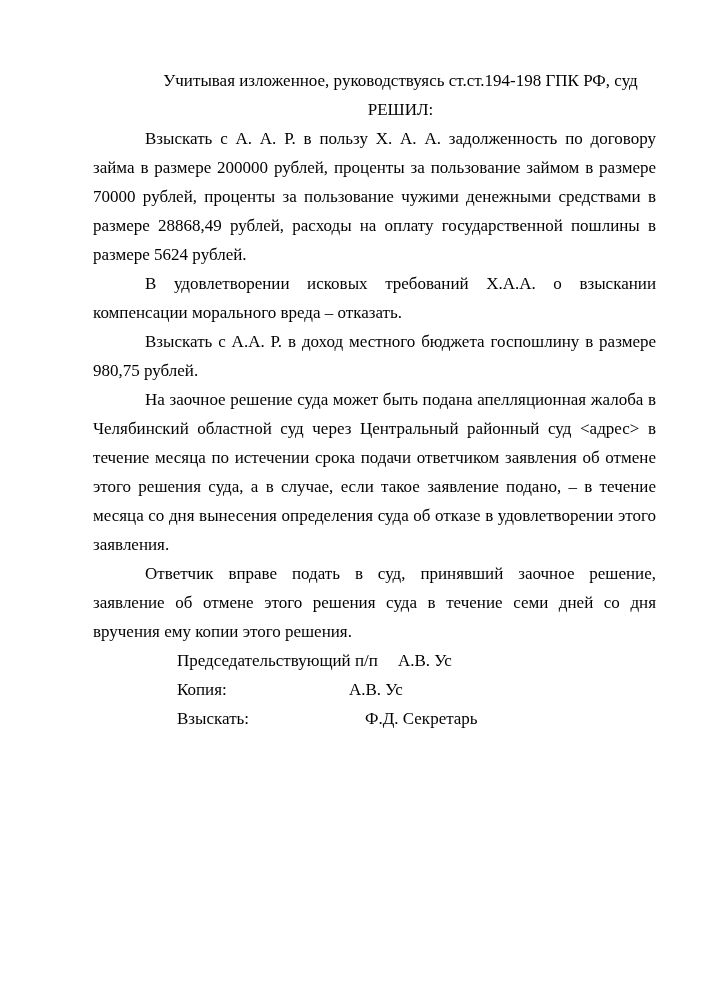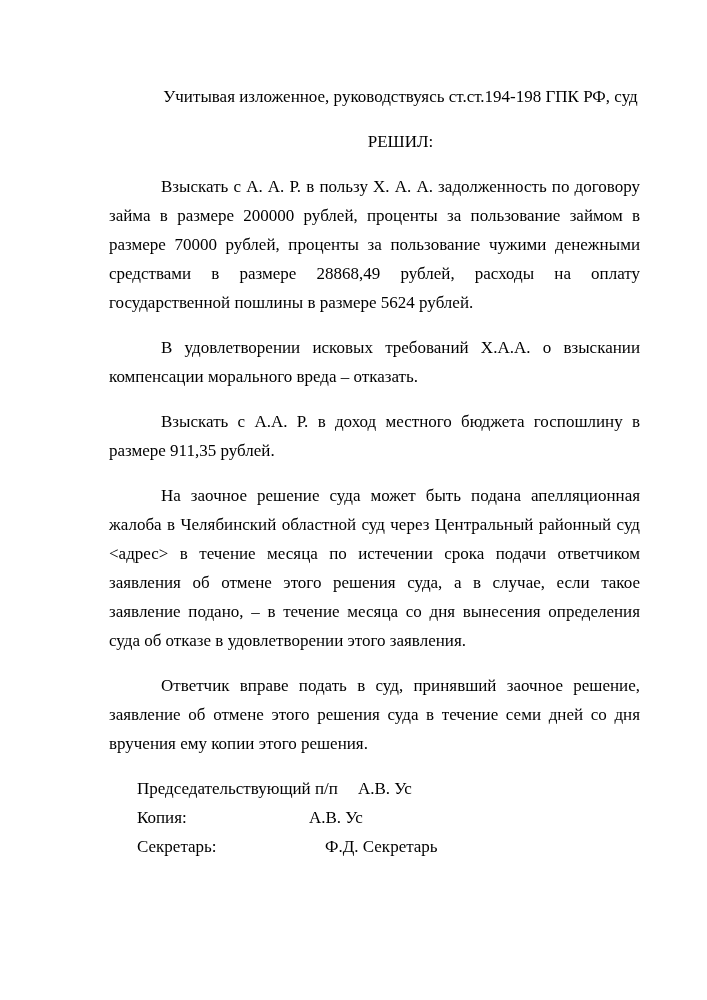--- a/index.html
+++ b/index.html
@@ -14,32 +14,32 @@
     box-sizing: border-box;
     background: #ffffff;
     color: #000000;
     font-family: "Liberation Serif", "DejaVu Serif", serif;
     font-size: 17px;
     line-height: 29px;
     padding: 66px 51px 0 93px;
     overflow: hidden;
   }
   .page p {
-    margin: 16px;
+    margin: 0;
   }
   .heading-line {
     text-align: center;
     padding-left: 52px; 
   }
   .body-par {
     text-align: justify;
     text-indent: 52px;
   }
   .sig-block .sig-line {
-    margin-left: 44px;
+    margin-left: 84px;
     white-space: nowrap;
   }
   .presiding-name {
     margin-left: 20px;
   }
   .label-judge {
     display: inline-block;
     width: 172px;
   }
   .label-secretary {
@@ -53,36 +53,36 @@
 <div class="page">
 
   <p class="heading-line">Учитывая изложенное, руководствуясь ст.ст.194-198 ГПК РФ, суд</p>
 
   <p class="heading-line">РЕШИЛ:</p>
 
   <p class="body-par">Взыскать с А. А. Р. в пользу Х. А. А. задолженность по договору займа в размере 200000 рублей, проценты за пользование займом в размере 70000 рублей, проценты за пользование чужими денежными средствами в размере 28868,49 рублей, расходы на оплату государственной пошлины в размере 5624 рублей.</p>
 
   <p class="body-par">В удовлетворении исковых требований Х.А.А. о взыскании компенсации морального вреда – отказать.</p>
 
-  <p class="body-par">Взыскать с А.А. Р. в доход местного бюджета госпошлину в размере 911,35 рублей.</p>
+  <p class="body-par">Взыскать с А.А. Р. в доход местного бюджета госпошлину в размере 980,75 рублей.</p>
 
   <p class="body-par">На заочное решение суда может быть подана апелляционная жалоба в Челябинский областной суд через Центральный районный суд &lt;адрес&gt; в течение месяца по истечении срока подачи ответчиком заявления об отмене этого решения суда, а в случае, если такое заявление подано, – в течение месяца со дня вынесения определения суда об отказе в удовлетворении этого заявления.</p>
 
   <p class="body-par">Ответчик вправе подать в суд, принявший заочное решение, заявление об отмене этого решения суда в течение семи дней со дня вручения ему копии этого решения.</p>
 
   <div class="sig-block">
 
     <div class="sig-line">
       <span>Председательствующий п/п</span><span class="presiding-name">А.В. Ус</span>
     </div>
 
 
     <div class="sig-line">
       <span class="label-judge">Копия:</span><span>А.В. Ус</span>
     </div>
 
     <div class="sig-line">
-      <span class="label-secretary">Секретарь:</span><span>Ф.Д. Секретарь</span>
+      <span class="label-secretary">Взыскать:</span><span>Ф.Д. Секретарь</span>
     </div>
 
   </div>
 
 </div>
 
 </body></html>

